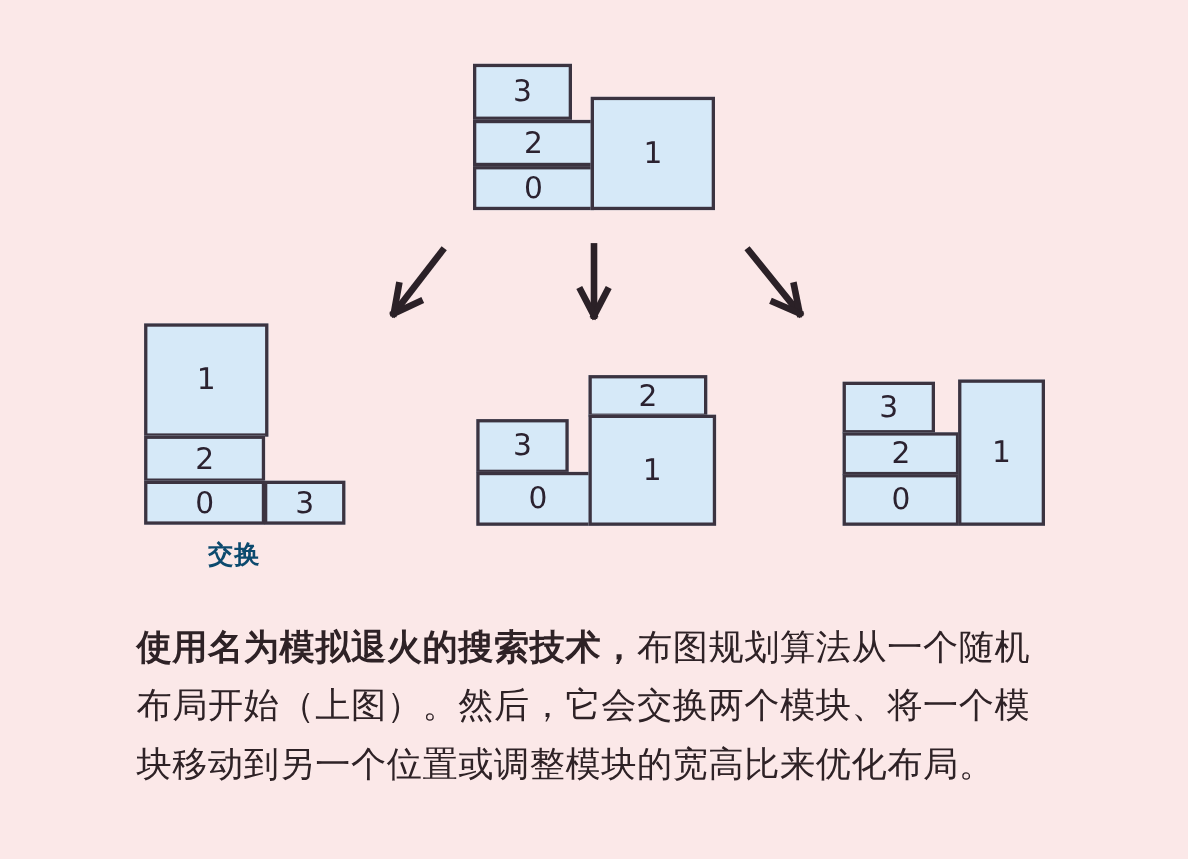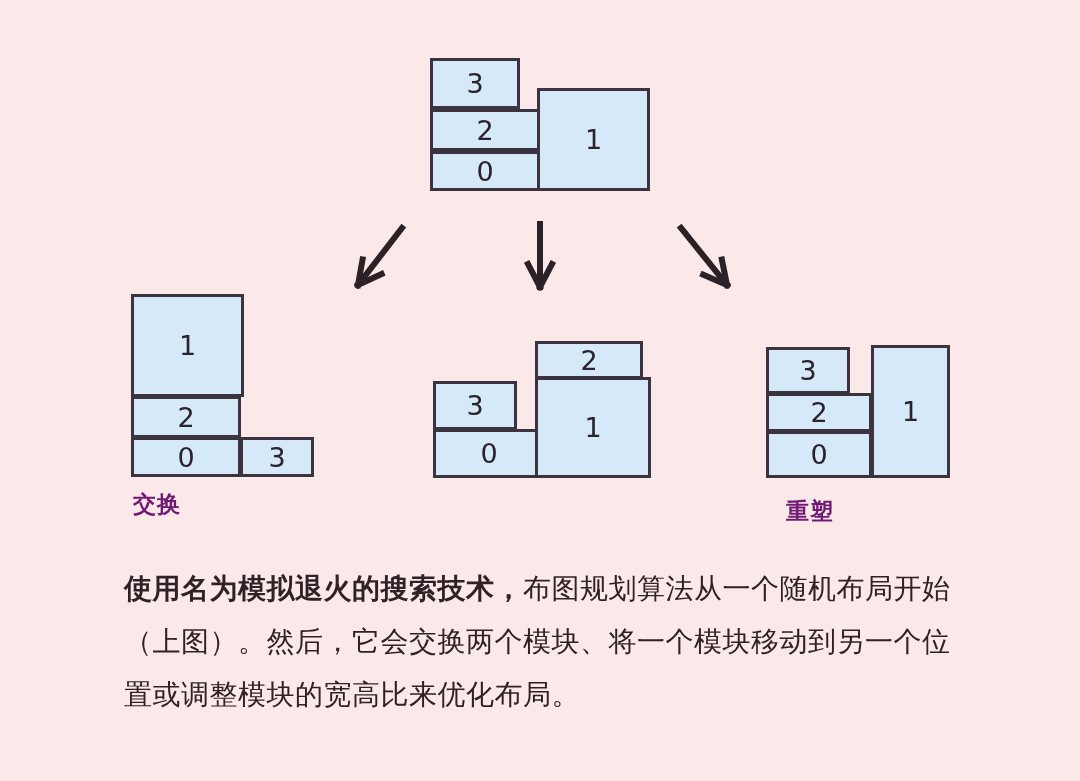--- a/index.html
+++ b/index.html
@@ -39,43 +39,43 @@
     font-size: 27px;
     line-height: 1;
   }
 
   
   .caption {
     position: absolute;
     font-family: "DejaVu Sans", sans-serif;
     font-weight: bold;
     font-size: 23px;
-    color: #701a75;
-    text-align: left;
+    color: #0c4a6e;
+    text-align: center;
     white-space: nowrap;
     letter-spacing: 1px;
   }
 
   
   .arrow-layer {
     position: absolute;
     left: 0; top: 0;
     width: 1080px;
     height: 781px;
     pointer-events: none;
   }
 
   
   .para {
     position: absolute;
     left: 124px;
     top: 562px;
     width: 840px;
     font-family: "DejaVu Sans", sans-serif;
-    font-size: 28px;
+    font-size: 32px;
     line-height: 53px;
     color: #2e2226;
     letter-spacing: 0.5px;
   }
   .para .lead {
     font-weight: bold;
   }
 </style>
 </head>
 <body>
@@ -152,17 +152,16 @@
       </div>
       <div class="blk" style="left: 766px; top: 431px; width: 106px; height: 47px;">
         <span>0</span>
       </div>
       <div class="blk" style="left: 871px; top: 345px; width: 79px; height: 133px;">
         <span>1</span>
       </div>
     </div>
 
   <div class="caption" id="cap-0" style="left: 133px; top: 489px; width: 160px;">交换</div>
-  <div class="caption" id="cap-2" style="left: 786px; top: 496px; width: 160px;">重塑</div>
 
   <div class="para"><span class="lead">使用名为模拟退火的搜索技术，</span><span>布图规划算法从一个随机布局开始（上图）。然后，它会交换两个模块、将一个模块移动到另一个位置或调整模块的宽高比来优化布局。</span></div>
 
 </div>
 
 </body></html>

